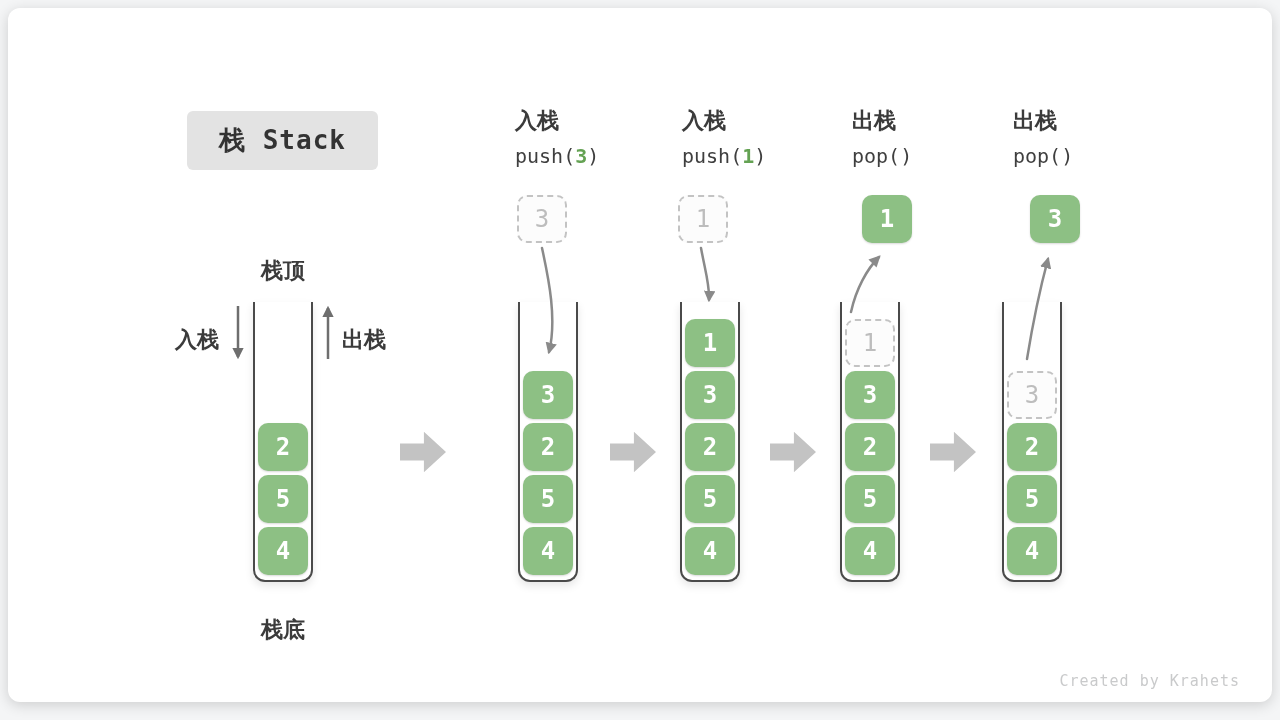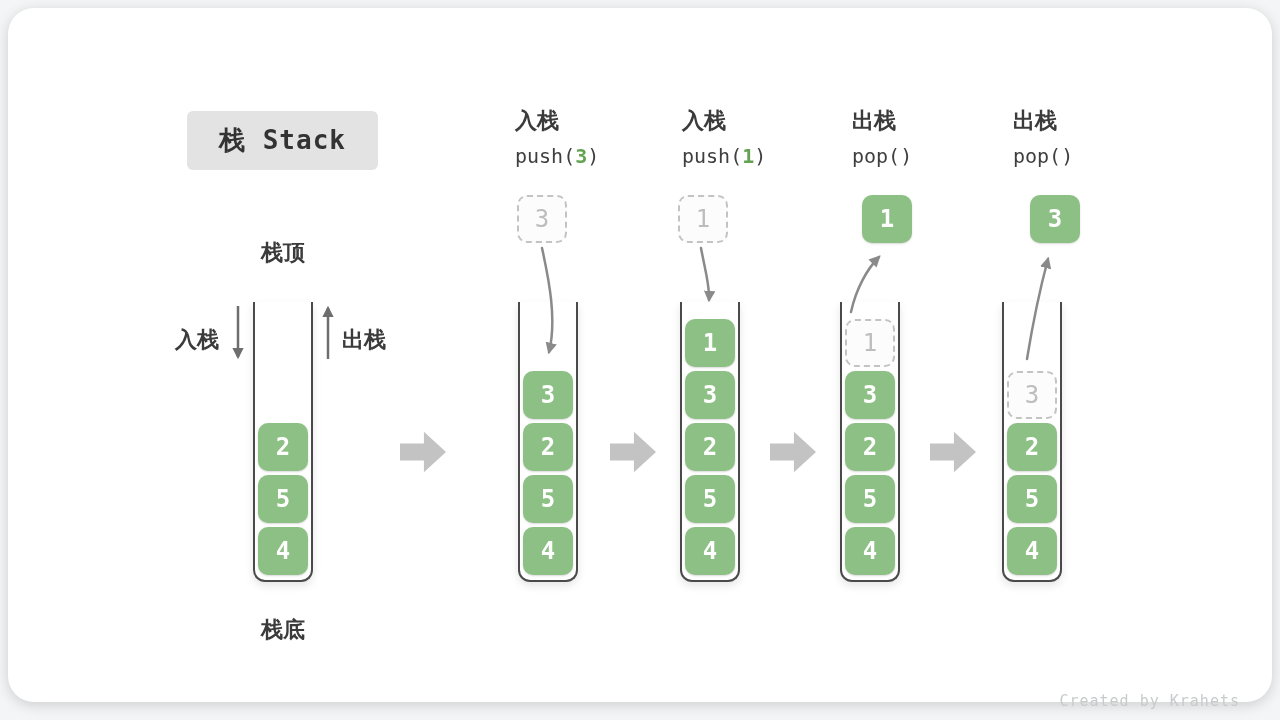--- a/index.html
+++ b/index.html
@@ -4,21 +4,21 @@
 <style>
   html,body{margin:0;padding:0;}
   body{
     width:1280px;height:720px;position:relative;
     background:#f4f5f6;
     font-family:"DejaVu Sans", "Liberation Sans", sans-serif;
     overflow:hidden;
   }
   .card{
     position:absolute;left:8px;top:8px;width:1264px;height:694px;
-    background:#ffffff;border-radius:26px;
+    background:#ffffff;border-radius:12px;
     box-shadow:0 3px 14px rgba(0,0,0,0.16);
   }
   .title-box{
     position:absolute;left:179px;top:103px;width:191px;height:59px;
     background:#e3e3e3;border-radius:6px;
     display:flex;align-items:center;justify-content:center;
     font-family:"DejaVu Sans Mono","Liberation Mono",monospace;
     font-size:26px;font-weight:600;color:#333333;letter-spacing:1px;
   }
   .side-label{
@@ -49,21 +49,21 @@
   .cell.green{background:#8dc084;color:#ffffff;box-shadow:0 1px 2px rgba(0,0,0,0.15);}
   .cell.dashed{border:2px dashed #c3c3c3;color:#bdbdbd;background:#fcfcfc;font-weight:normal;}
   .step-arrow{
     position:absolute;top:423px;width:46px;height:42px;background:#c3c3c3;
     clip-path:polygon(0% 30%,52% 30%,52% 2%,100% 50%,52% 98%,52% 70%,0% 70%);
   }
   .arrows-layer{position:absolute;left:0;top:0;width:1264px;height:694px;pointer-events:none;}
   .watermark{
     position:absolute;right:32px;top:664px;
     font-family:"DejaVu Sans Mono","Liberation Mono",monospace;
-    font-size:15px;color:#c9cacb;letter-spacing:1px;margin-top:20px;
+    font-size:15px;color:#c9cacb;letter-spacing:1px;
   }
 </style>
 </head>
 <body>
 
 <div class="card">
 
   <div class="title-box">
     <span>栈 Stack</span>
   </div>
@@ -78,21 +78,21 @@
   </div>
   <div class="op" style="left:844px;">
     <div class="op-cn">出栈</div>
     <div class="op-code"><span>pop(</span><span class="arg"></span><span>)</span></div>
   </div>
   <div class="op" style="left:1005px;">
     <div class="op-cn">出栈</div>
     <div class="op-code"><span>pop(</span><span class="arg"></span><span>)</span></div>
   </div>
 
-  <div class="side-label centered" style="left:225px;top:230px;">栈顶</div>
+  <div class="side-label centered" style="left:225px;top:248px;">栈顶</div>
   <div class="side-label centered" style="left:225px;top:607px;text-align:center;">栈底</div>
   <div class="side-label" style="left:167px;top:317px;">入栈</div>
   <div class="side-label" style="left:334px;top:317px;">出栈</div>
 
   <div class="well" style="left:245px;"></div>
   <div class="well" style="left:510px;"></div>
   <div class="well" style="left:672px;"></div>
   <div class="well" style="left:832px;"></div>
   <div class="well" style="left:994px;"></div>
 

